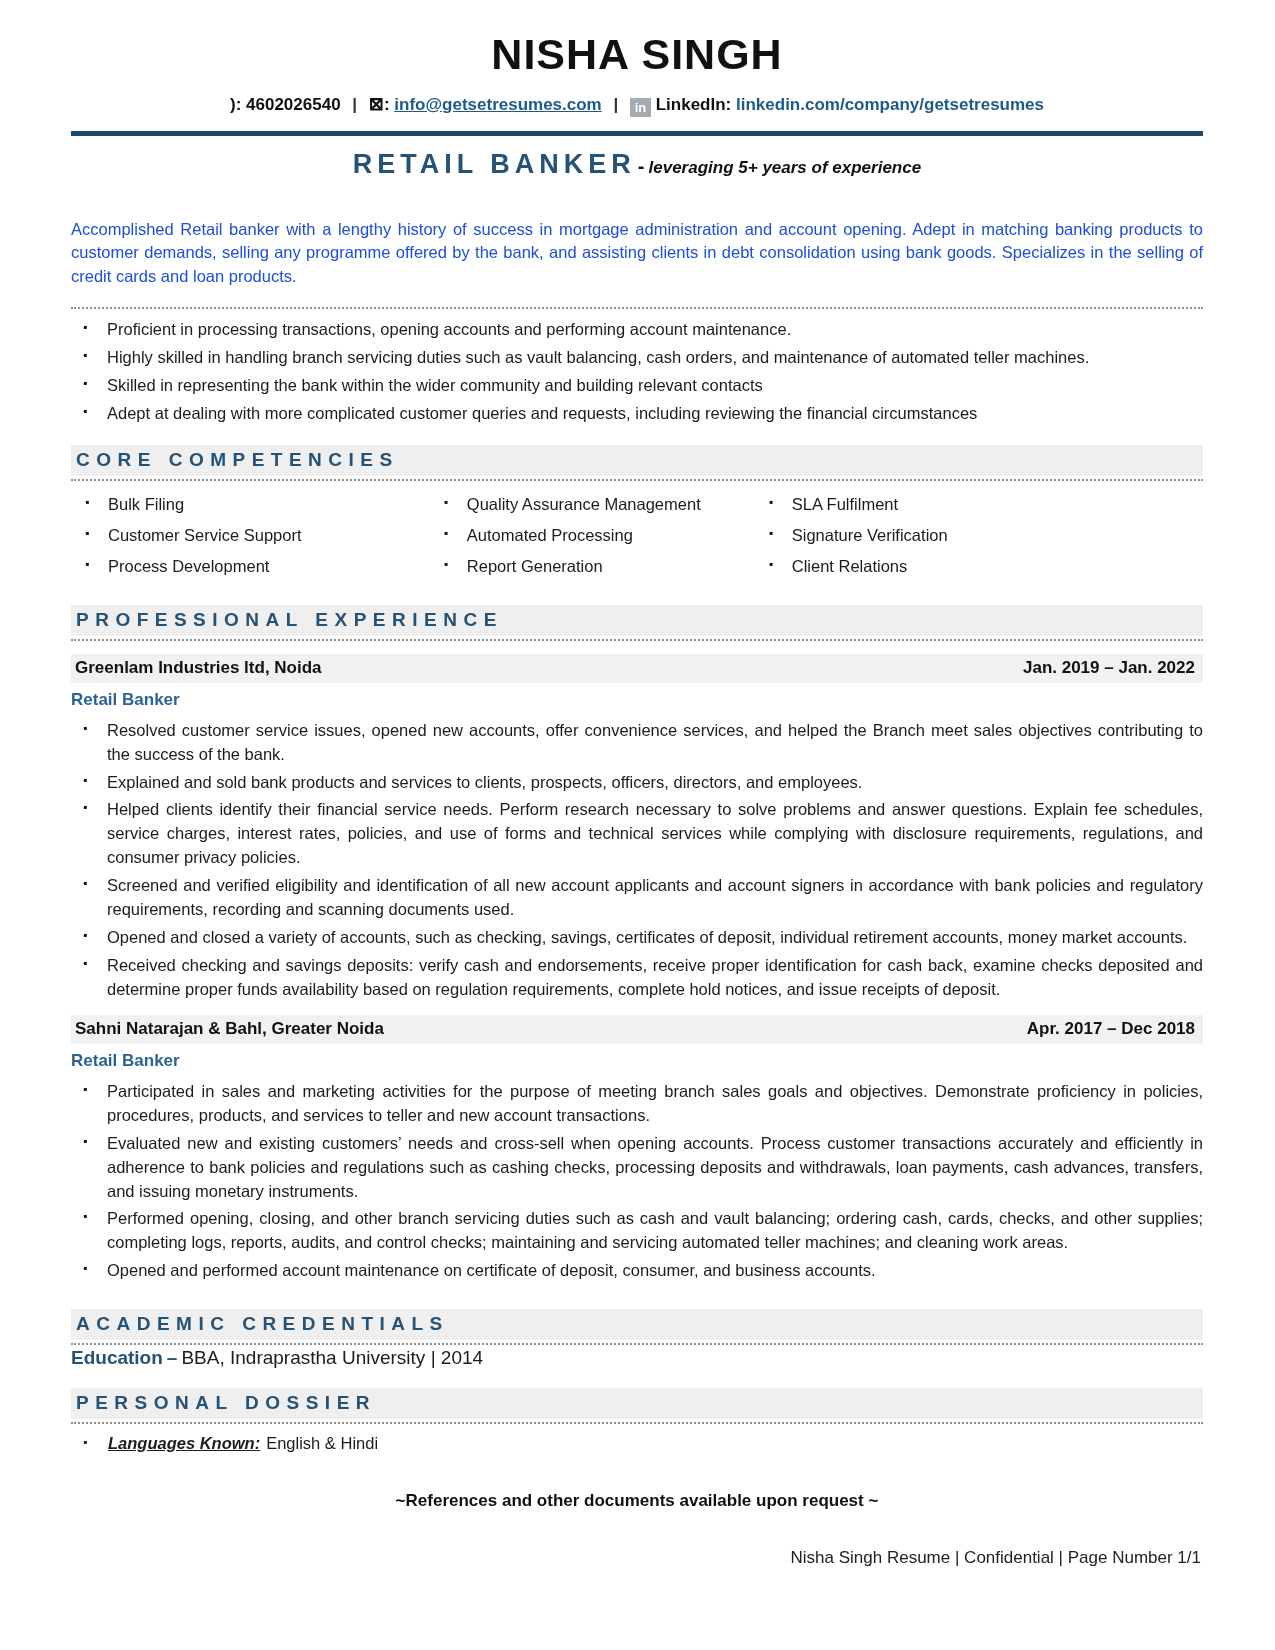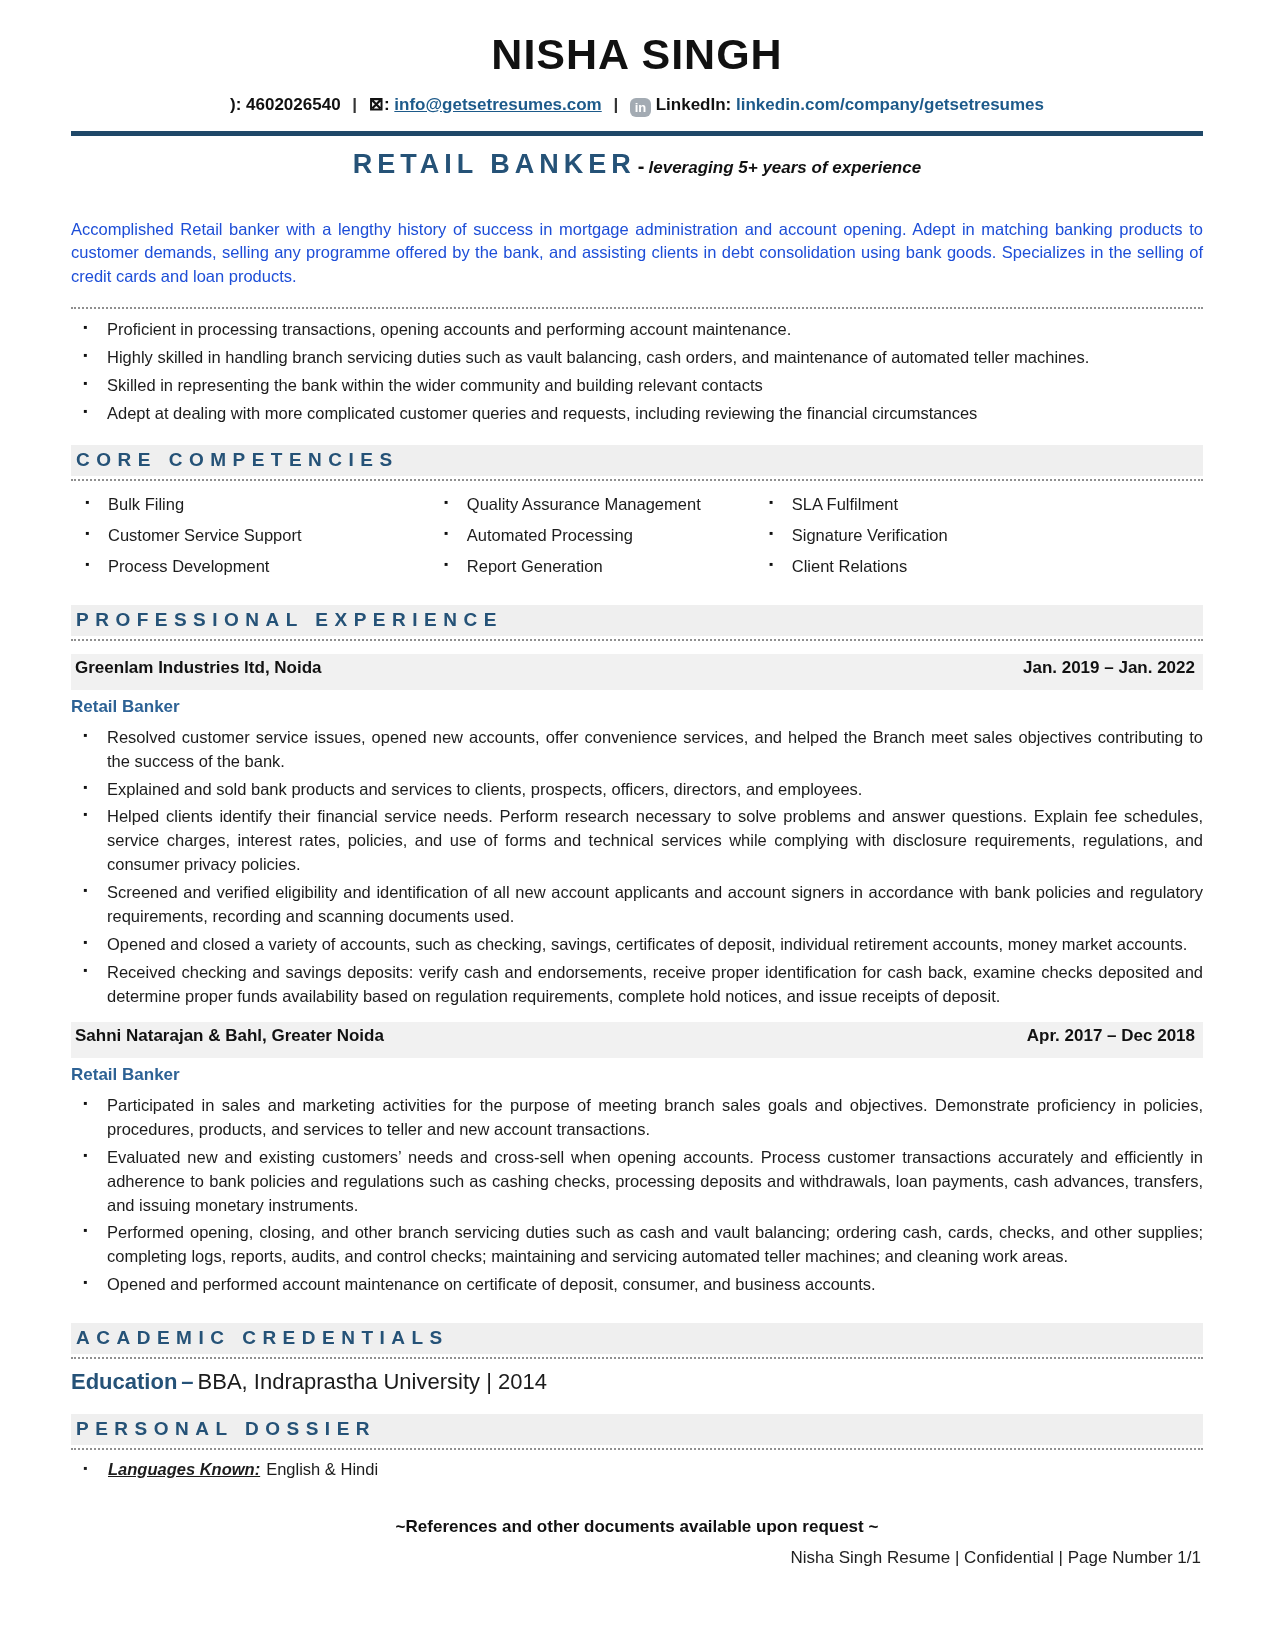--- a/index.html
+++ b/index.html
@@ -40,21 +40,21 @@
   }
   .linkedin-badge {
     display: inline-block;
     background: #a3abb3;
     color: #ffffff;
     font-weight: bold;
     font-size: 13px;
     width: 21px; height: 19px;
     line-height: 19px;
     text-align: center;
-    border-radius: 6px;
+    border-radius: 0;
     vertical-align: -2px;
   }
   .linkedin-url { color: #1d5a8a; font-weight: bold; text-decoration: none; }
   .top-rule {
     margin-top: 14px;
     border-top: 5px solid #1f4868;
   }
   
   .role-line { text-align: center; margin-top: 13px; }
   .role-title {
@@ -112,33 +112,33 @@
   .comp-grid ul.bullets { margin-top: 0; }
   .comp-grid ul.bullets li { margin-bottom: 7px; padding-left: 37px; }
   .comp-grid ul.bullets li .sq { left: 14px; }
   
   .job { margin-top: 6px; }
   .job-head {
     display: flex;
     justify-content: space-between;
     align-items: baseline;
     background: #f1f1f1;
-    padding: 4px 8px 12px 4px;
+    padding: 4px 8px 5px 4px;
     margin-top: 13px;
   }
   .job-company { font-size: 17px; font-weight: 800; color: #111; }
   .job-dates { font-size: 17px; font-weight: 800; color: #111; }
   .job-title {
     margin-top: 7px;
     color: #2d6295;
     font-size: 17px;
     font-weight: 800;
   }
   
-  .edu-line { margin-top: 10px; font-size: 22px; }
+  .edu-line { margin-top: 2px; font-size: 19px; }
   .edu-label { color: #255277; font-weight: 800; }
   .edu-dash { color: #255277; font-weight: 800; margin: 0 4px; }
   .lang-line {
     position: relative;
     margin-top: 10px;
     padding-left: 37px;
     font-size: 16.5px;
   }
   .lang-line .sq { position: absolute; left: 12px; top: 1px; font-size: 12px; }
   .lang-label {

